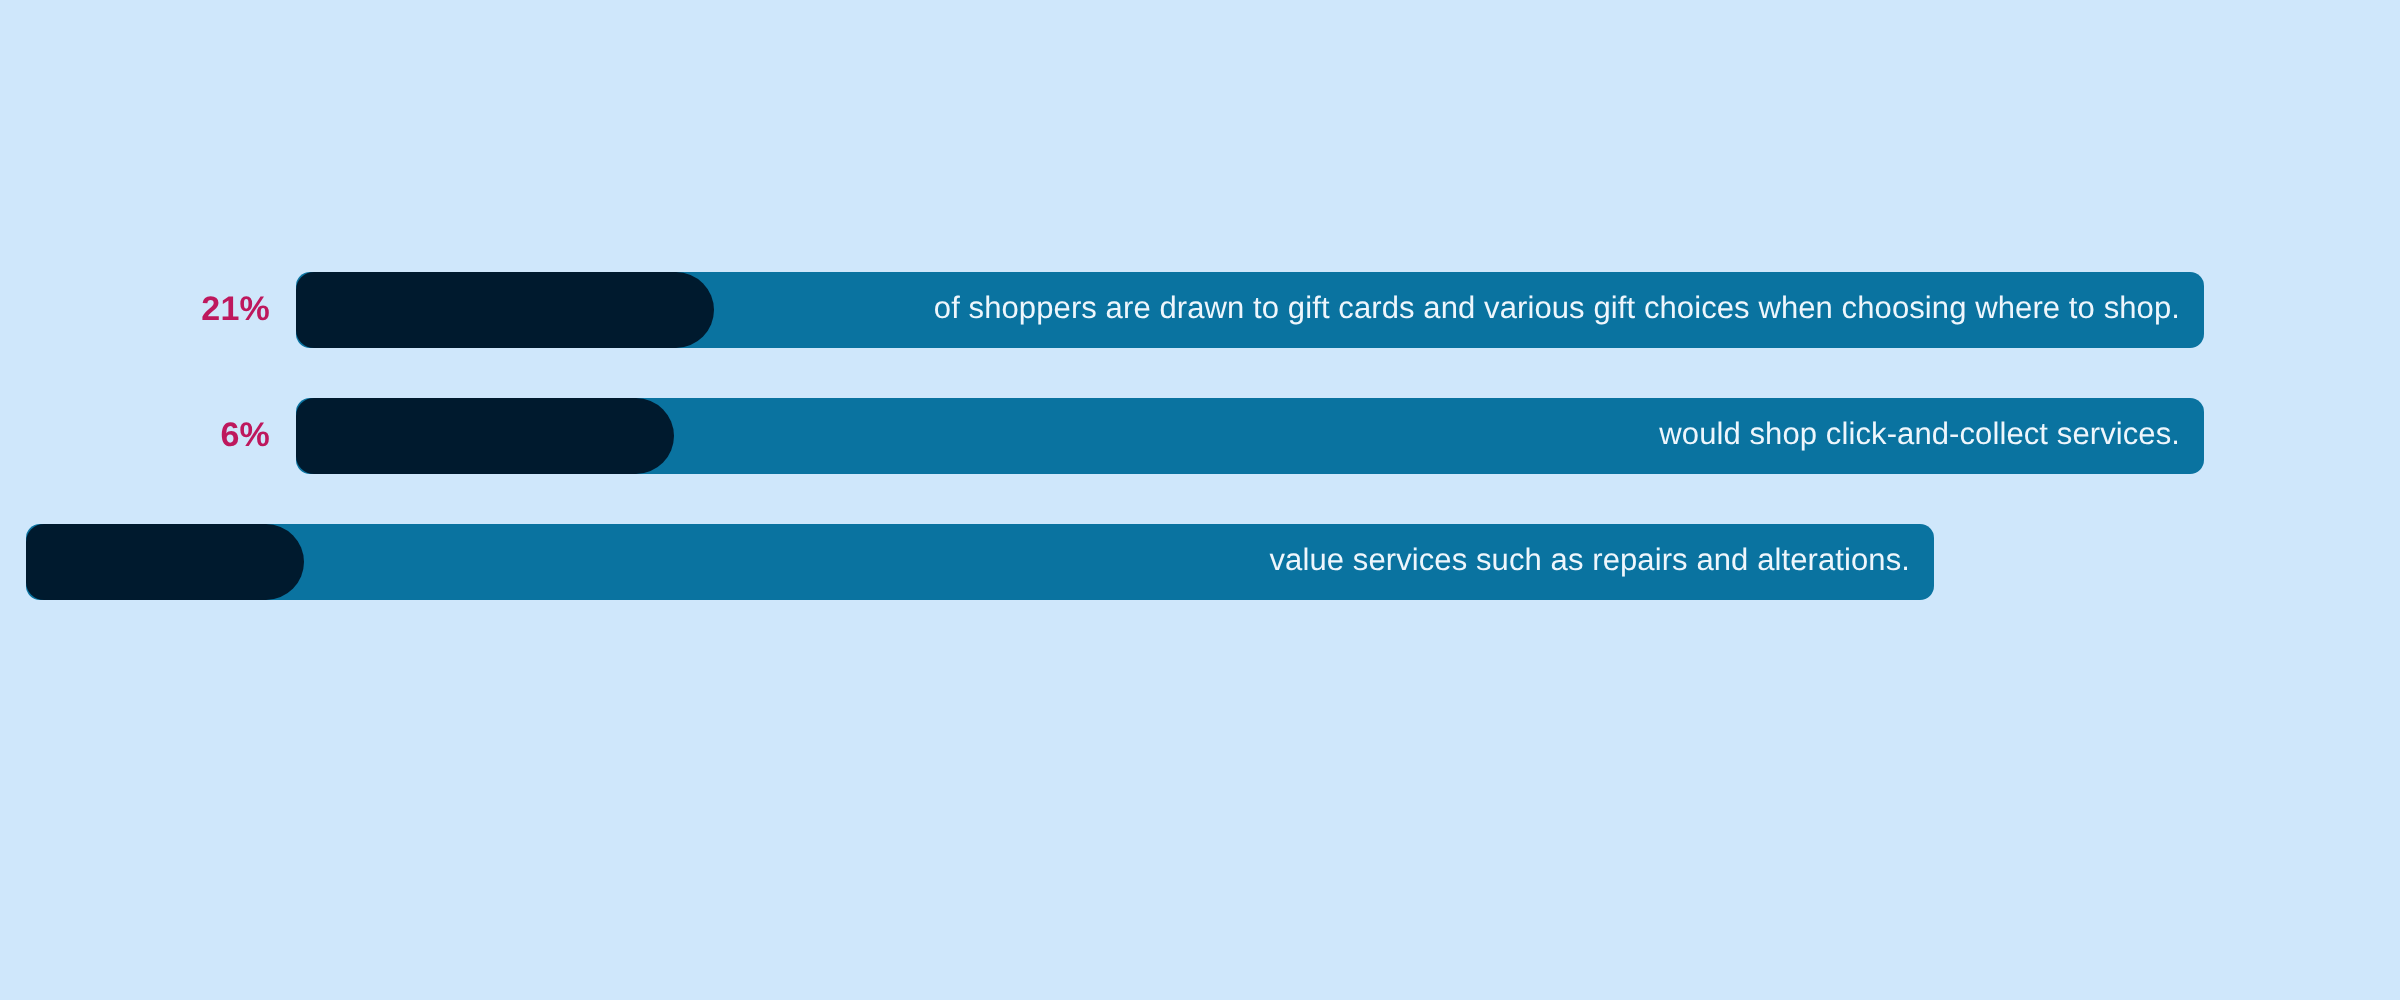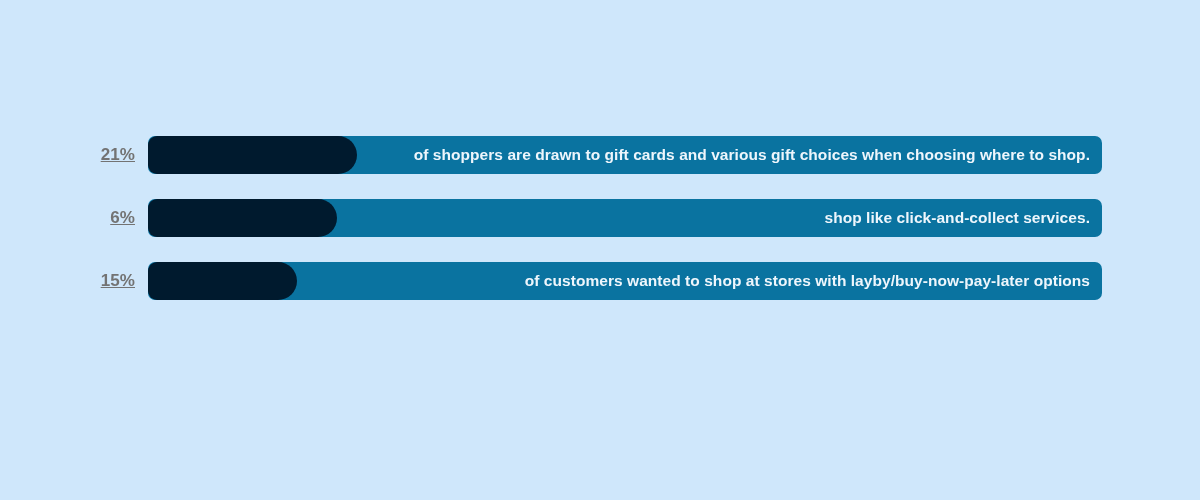--- a/index.html
+++ b/index.html
@@ -30,40 +30,38 @@
     height: 38px;
     margin-bottom: 25px;
     display: flex;
     align-items: center;
   }
   .pct-label {
     width: 135px;
     text-align: right;
     font-size: 17px;
     font-weight: bold;
-    color: #737373;
+    color: #be185d;
     letter-spacing: 0.1px;
     padding-right: 0px;
     box-sizing: border-box;
     line-height: 38px;
     flex: 0 0 135px;
-    text-decoration: underline;
   }
   .track {
     position: relative;
     margin-left: 13px;
     width: 954px;
     height: 38px;
     background: #0a73a0;
     border-radius: 7px;
     overflow: hidden;
     display: flex;
     align-items: flex-start;
     justify-content: flex-end;
-    font-weight: bold;
   }
   .fill {
     position: absolute;
     left: 0;
     top: 0;
     height: 38px;
     background: #001a2e;
     border-top-left-radius: 9px;
     border-bottom-left-radius: 9px;
     border-top-right-radius: 19px;
@@ -91,29 +89,26 @@
       <div class="track">
         <div class="fill" style="width: 208.95px;"></div>
         <div class="bar-text">of shoppers are drawn to gift cards and various gift choices when choosing where to shop.</div>
       </div>
     </div>
 
     <div class="row">
       <div class="pct-label">6%</div>
       <div class="track">
         <div class="fill" style="width: 189.05px;"></div>
-        <div class="bar-text">shop like click-and-collect services.</div>
+        <div class="bar-text">would shop click-and-collect services.</div>
       </div>
     </div>
 
-    <div class="row">
-      <div class="pct-label">15%</div>
-      <div class="track">
-        <div class="fill" style="width: 149.25px;"></div>
-        <div class="bar-text">of customers wanted to shop at stores with layby/buy-now-pay-later options</div>
-      </div>
-    </div>
 
     <div class="row">
+      <div class="track">
+        <div class="fill" style="width: 139.3px;"></div>
+        <div class="bar-text">value services such as repairs and alterations.</div>
+      </div>
     </div>
 
   </div>
 </div>
 
 </body></html>

